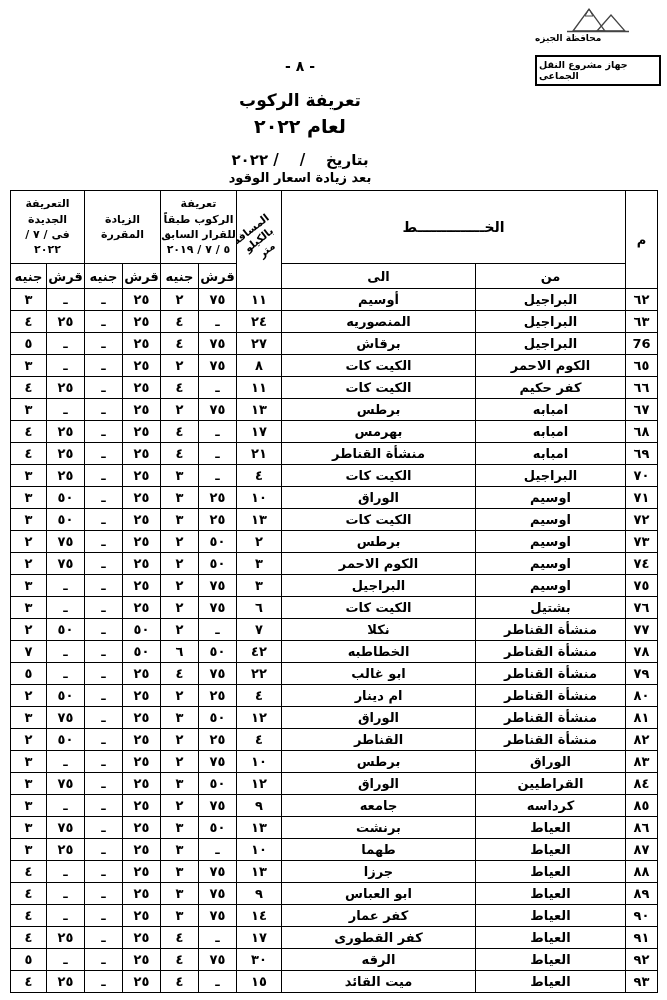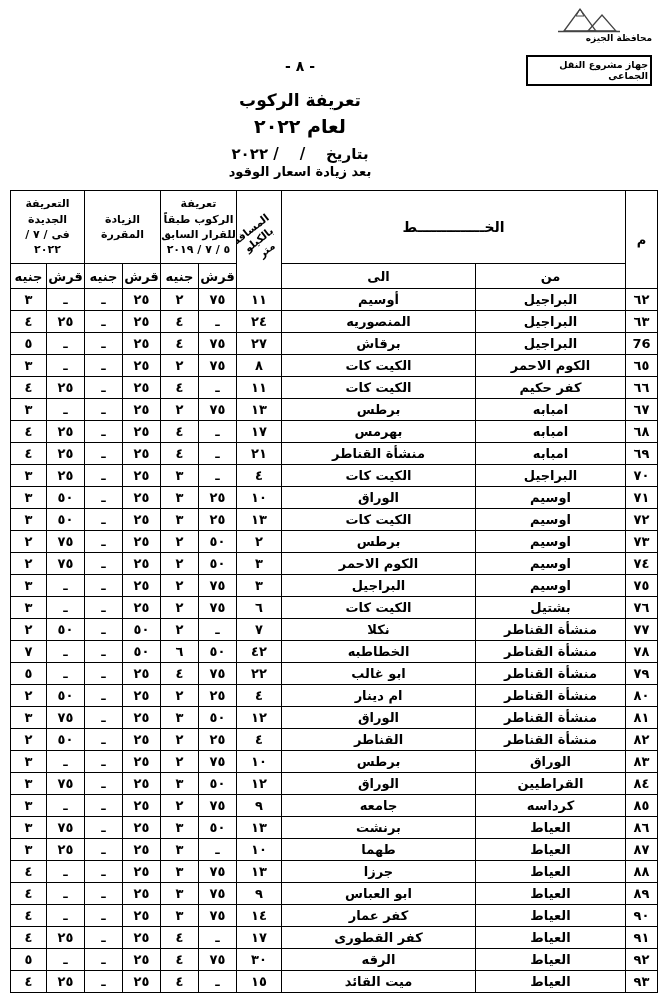--- a/index.html
+++ b/index.html
@@ -3,31 +3,31 @@
 <meta charset="utf-8">
 <style>
   html,body{margin:0;padding:0}
   body{
     width:667px;height:1000px;background:#ffffff;color:#000;
     font-family:"DejaVu Sans",sans-serif;position:relative;overflow:hidden;
   }
   .page{position:absolute;inset:0;direction:rtl;background:#fff}
 
   
-  .letterhead{position:absolute;top:4px;right:15px;width:126px;text-align:right}
+  .letterhead{position:absolute;top:4px;right:6px;width:126px;text-align:left}
   .logo{display:block;margin:0 auto}
   .gov{font-size:9px;font-weight:bold;line-height:1.1}
   .authority-box{border:2px solid #000;padding:2px 2px;font-size:9.5px;font-weight:bold;margin-top:11px;line-height:1.2}
 
   
   .titles{position:absolute;top:58px;left:0;width:600px;text-align:center;font-weight:bold}
   .page-num{font-size:14px}
   .t-main{font-size:17px;margin-top:16px}
   .t-year{font-size:19px;margin-top:5px}
-  .t-date{font-size:15px;margin-top:8px;white-space:pre}
+  .t-date{font-size:15px;margin-top:14px;white-space:pre}
   .t-note{font-size:13px;margin-top:1px}
 
   
   table{position:absolute;top:190px;left:10px;width:647px;border-collapse:collapse;table-layout:fixed;direction:rtl}
   th,td{border:1px solid #000;text-align:center;vertical-align:middle;font-weight:bold;padding:0;overflow:hidden}
   thead .group-row th{height:72px;font-size:13px}
   thead .sub-row th{height:24px;font-size:13px}
   tbody td{height:21px;font-size:13px;line-height:1}
   .small-head{font-size:11px;line-height:1.4}
   .dist-head{transform:rotate(-38deg);font-size:10.5px;line-height:1.25;font-weight:bold}

